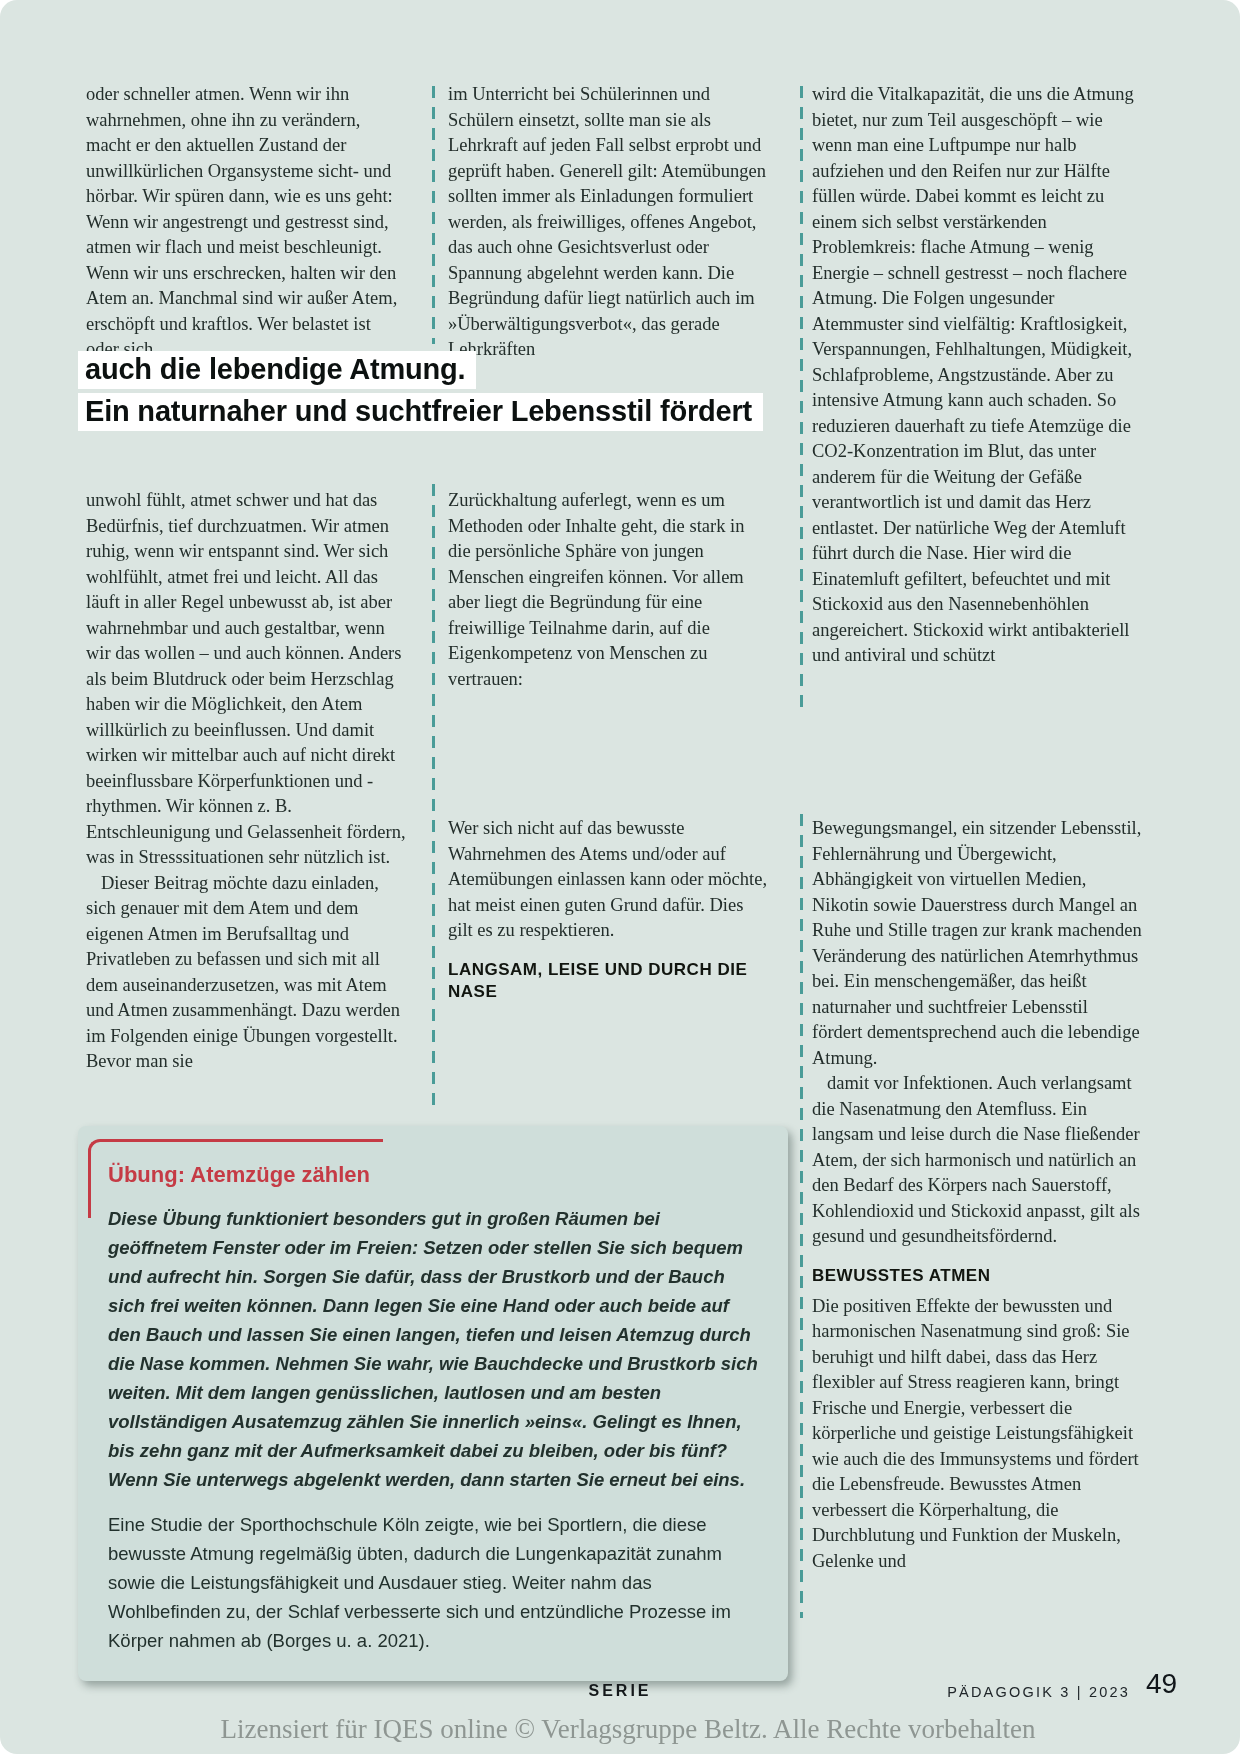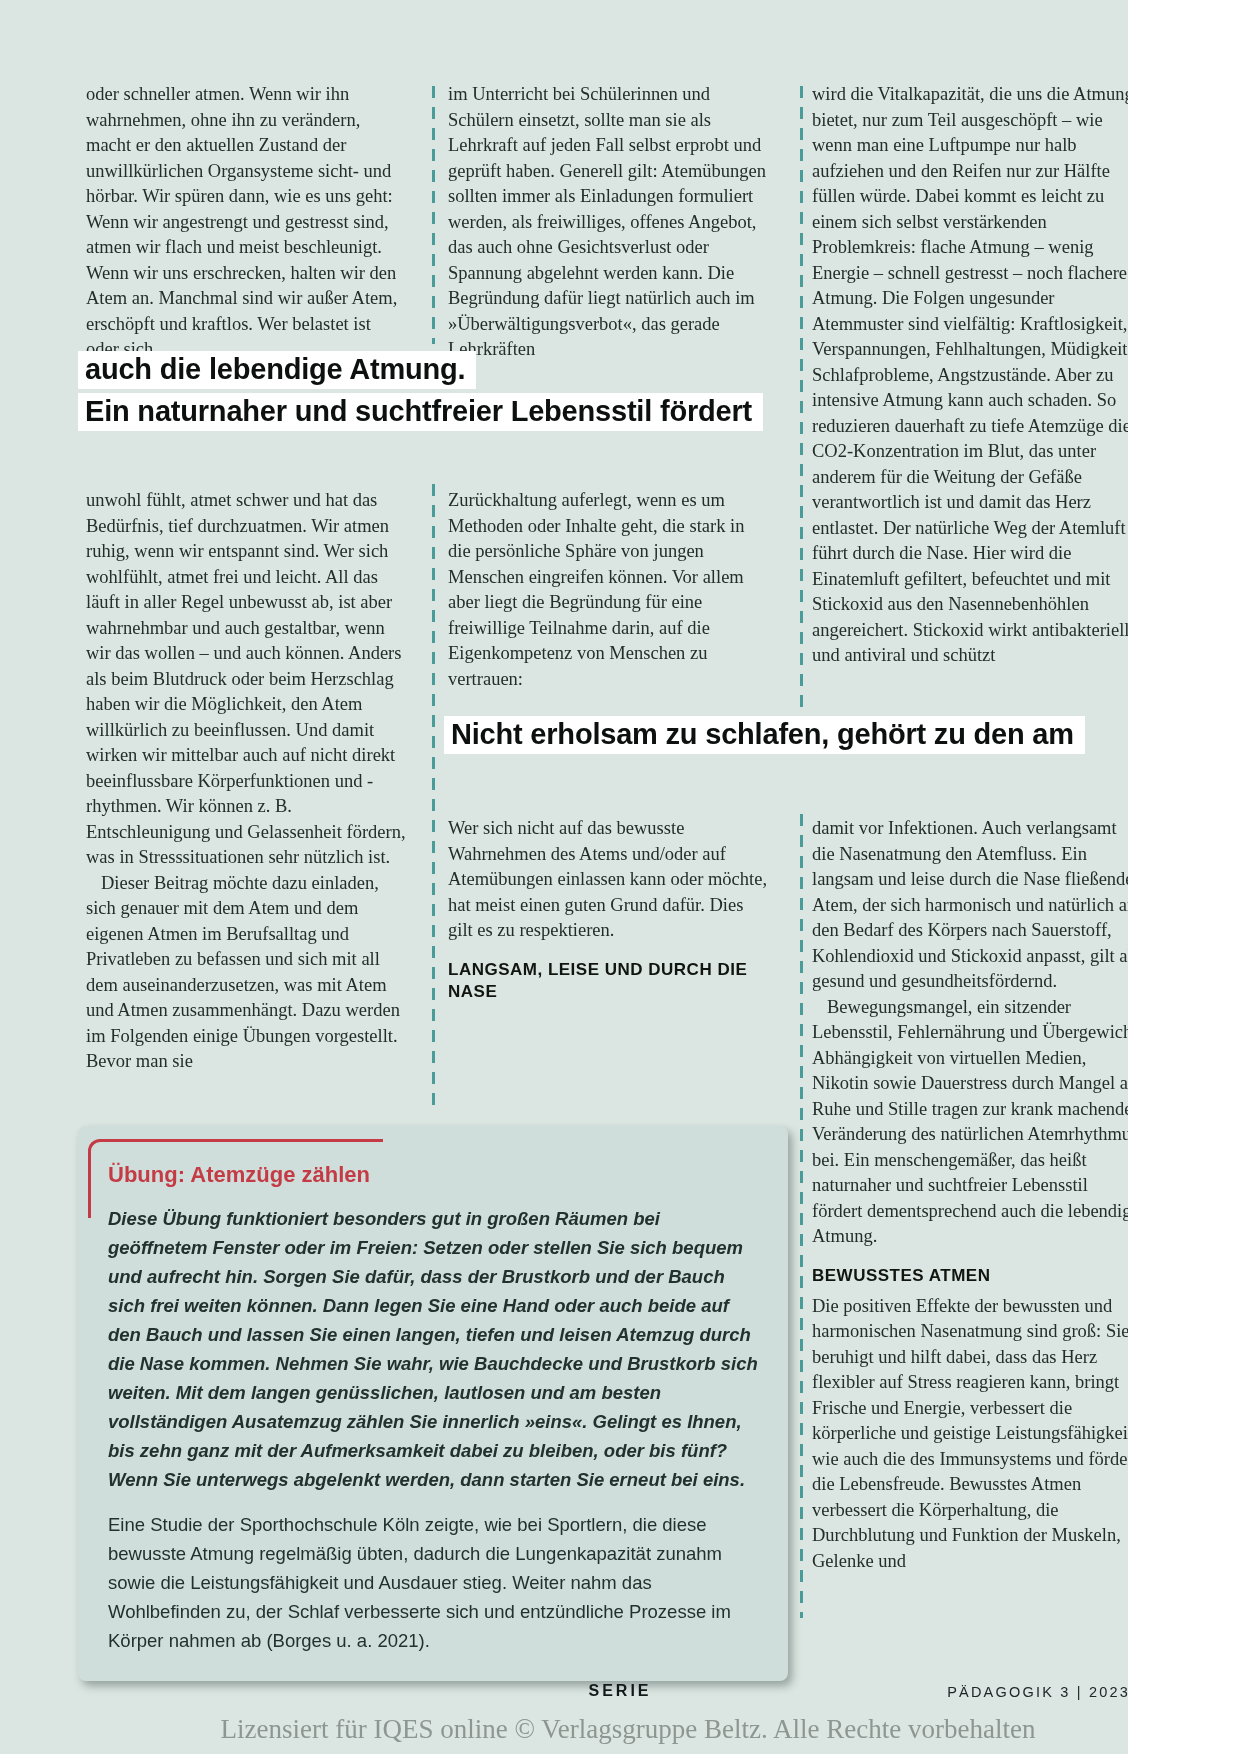--- a/index.html
+++ b/index.html
@@ -1,19 +1,20 @@
 <!DOCTYPE html>
 <html lang="de"><head>
 <meta charset="utf-8">
 <style>
   html,body { margin:0; padding:0; }
   .page {
-    position:relative; width:1128px; height:1754px;
+    position:relative; width:1240px; height:1754px;
     background:#dbe5e1; overflow:hidden;
     font-family:"Liberation Serif", serif;
+    border-radius:17px;
   }
   .abs { position:absolute; }
   .body-col {
     width:322px; font-size:18.5px; line-height:25.5px;
     color:#232e2b; text-align:left;
     hyphens:auto; -webkit-hyphens:auto;
   }
   .body-col p { margin:0; }
   .body-col p + p { text-indent:15px; }
   .wide { width:330px; }
@@ -99,30 +100,29 @@
 
   <div class="abs body-col" style="left:86px; top:488px;">
     <p>unwohl fühlt, atmet schwer und hat das Bedürfnis, tief durchzuatmen. Wir atmen ruhig, wenn wir entspannt sind. Wer sich wohlfühlt, atmet frei und leicht. All das läuft in aller Regel unbewusst ab, ist aber wahrnehmbar und auch gestaltbar, wenn wir das wollen – und auch können. Anders als beim Blutdruck oder beim Herzschlag haben wir die Möglichkeit, den Atem willkürlich zu beeinflussen. Und damit wirken wir mittelbar auch auf nicht direkt beeinflussbare Körperfunktionen und -rhythmen. Wir können z. B. Entschleunigung und Gelassenheit fördern, was in Stresssituationen sehr nützlich ist.</p>
     <p>Dieser Beitrag möchte dazu einladen, sich genauer mit dem Atem und dem eigenen Atmen im Berufsalltag und Privatleben zu befassen und sich mit all dem auseinanderzusetzen, was mit Atem und Atmen zusammenhängt. Dazu werden im Folgenden einige Übungen vorgestellt. Bevor man sie</p>
   </div>
   <div class="abs body-col" style="left:448px; top:488px;">
     <p>Zurückhaltung auferlegt, wenn es um Methoden oder Inhalte geht, die stark in die persönliche Sphäre von jungen Menschen eingreifen können. Vor allem aber liegt die Begründung für eine freiwillige Teilnahme darin, auf die Eigenkompetenz von Menschen zu vertrauen:</p>
   </div>
 
   <div class="abs headline" style="left:444px; top:716px;">
-    <span class="hl-line">Nicht erholsam zu schlafen, gehört zu den am</span>
   </div>
 
   <div class="abs body-col" style="left:448px; top:816px;">
     <p>Wer sich nicht auf das bewusste Wahrnehmen des Atems und/oder auf Atemübungen einlassen kann oder möchte, hat meist einen guten Grund dafür. Dies gilt es zu respektieren.</p>
     <h4 class="subhead">LANGSAM, LEISE UND DURCH DIE NASE</h4>
   </div>
   <div class="abs body-col wide" style="left:812px; top:816px;">
+    <p>Bewegungsmangel, ein sitzender Lebensstil, Fehlernährung und Übergewicht, Abhängigkeit von virtuellen Medien, Nikotin sowie Dauerstress durch Mangel an Ruhe und Stille tragen zur krank machenden Veränderung des natürlichen Atemrhythmus bei. Ein menschengemäßer, das heißt naturnaher und suchtfreier Lebensstil fördert dementsprechend auch die lebendige Atmung.</p>
     <p>damit vor Infektionen. Auch verlangsamt die Nasenatmung den Atemfluss. Ein langsam und leise durch die Nase fließender Atem, der sich harmonisch und natürlich an den Bedarf des Körpers nach Sauerstoff, Kohlendioxid und Stickoxid anpasst, gilt als gesund und gesundheitsfördernd.</p>
-    <p>Bewegungsmangel, ein sitzender Lebensstil, Fehlernährung und Übergewicht, Abhängigkeit von virtuellen Medien, Nikotin sowie Dauerstress durch Mangel an Ruhe und Stille tragen zur krank machenden Veränderung des natürlichen Atemrhythmus bei. Ein menschengemäßer, das heißt naturnaher und suchtfreier Lebensstil fördert dementsprechend auch die lebendige Atmung.</p>
     <h4 class="subhead">BEWUSSTES ATMEN</h4>
     <p>Die positiven Effekte der bewussten und harmonischen Nasenatmung sind groß: Sie beruhigt und hilft dabei, dass das Herz flexibler auf Stress reagieren kann, bringt Frische und Energie, verbessert die körperliche und geistige Leistungsfähigkeit wie auch die des Immunsystems und fördert die Lebensfreude. Bewusstes Atmen verbessert die Körperhaltung, die Durchblutung und Funktion der Muskeln, Gelenke und</p>
   </div>
 
   <div class="abs ex-box">
     <div class="box-bracket"></div>
     <div class="box-title">Übung: Atemzüge zählen</div>
     <p class="box-instructions">Diese Übung funktioniert besonders gut in großen Räumen bei geöffnetem Fenster oder im Freien: Setzen oder stellen Sie sich bequem und aufrecht hin. Sorgen Sie dafür, dass der Brustkorb und der Bauch sich frei weiten können. Dann legen Sie eine Hand oder auch beide auf den Bauch und lassen Sie einen langen, tiefen und leisen Atemzug durch die Nase kommen. Nehmen Sie wahr, wie Bauchdecke und Brustkorb sich weiten. Mit dem langen genüsslichen, lautlosen und am besten vollständigen Ausatemzug zählen Sie innerlich »eins«. Gelingt es Ihnen, bis zehn ganz mit der Aufmerksamkeit dabei zu bleiben, oder bis fünf? Wenn Sie unterwegs abgelenkt werden, dann starten Sie erneut bei eins.</p>
     <p class="box-study">Eine Studie der Sporthochschule Köln zeigte, wie bei Sportlern, die diese bewusste Atmung regelmäßig übten, dadurch die Lungenkapazität zunahm sowie die Leistungsfähigkeit und Ausdauer stieg. Weiter nahm das Wohlbefinden zu, der Schlaf verbesserte sich und entzündliche Prozesse im Körper nahmen ab (Borges u. a. 2021).</p>
   </div>

